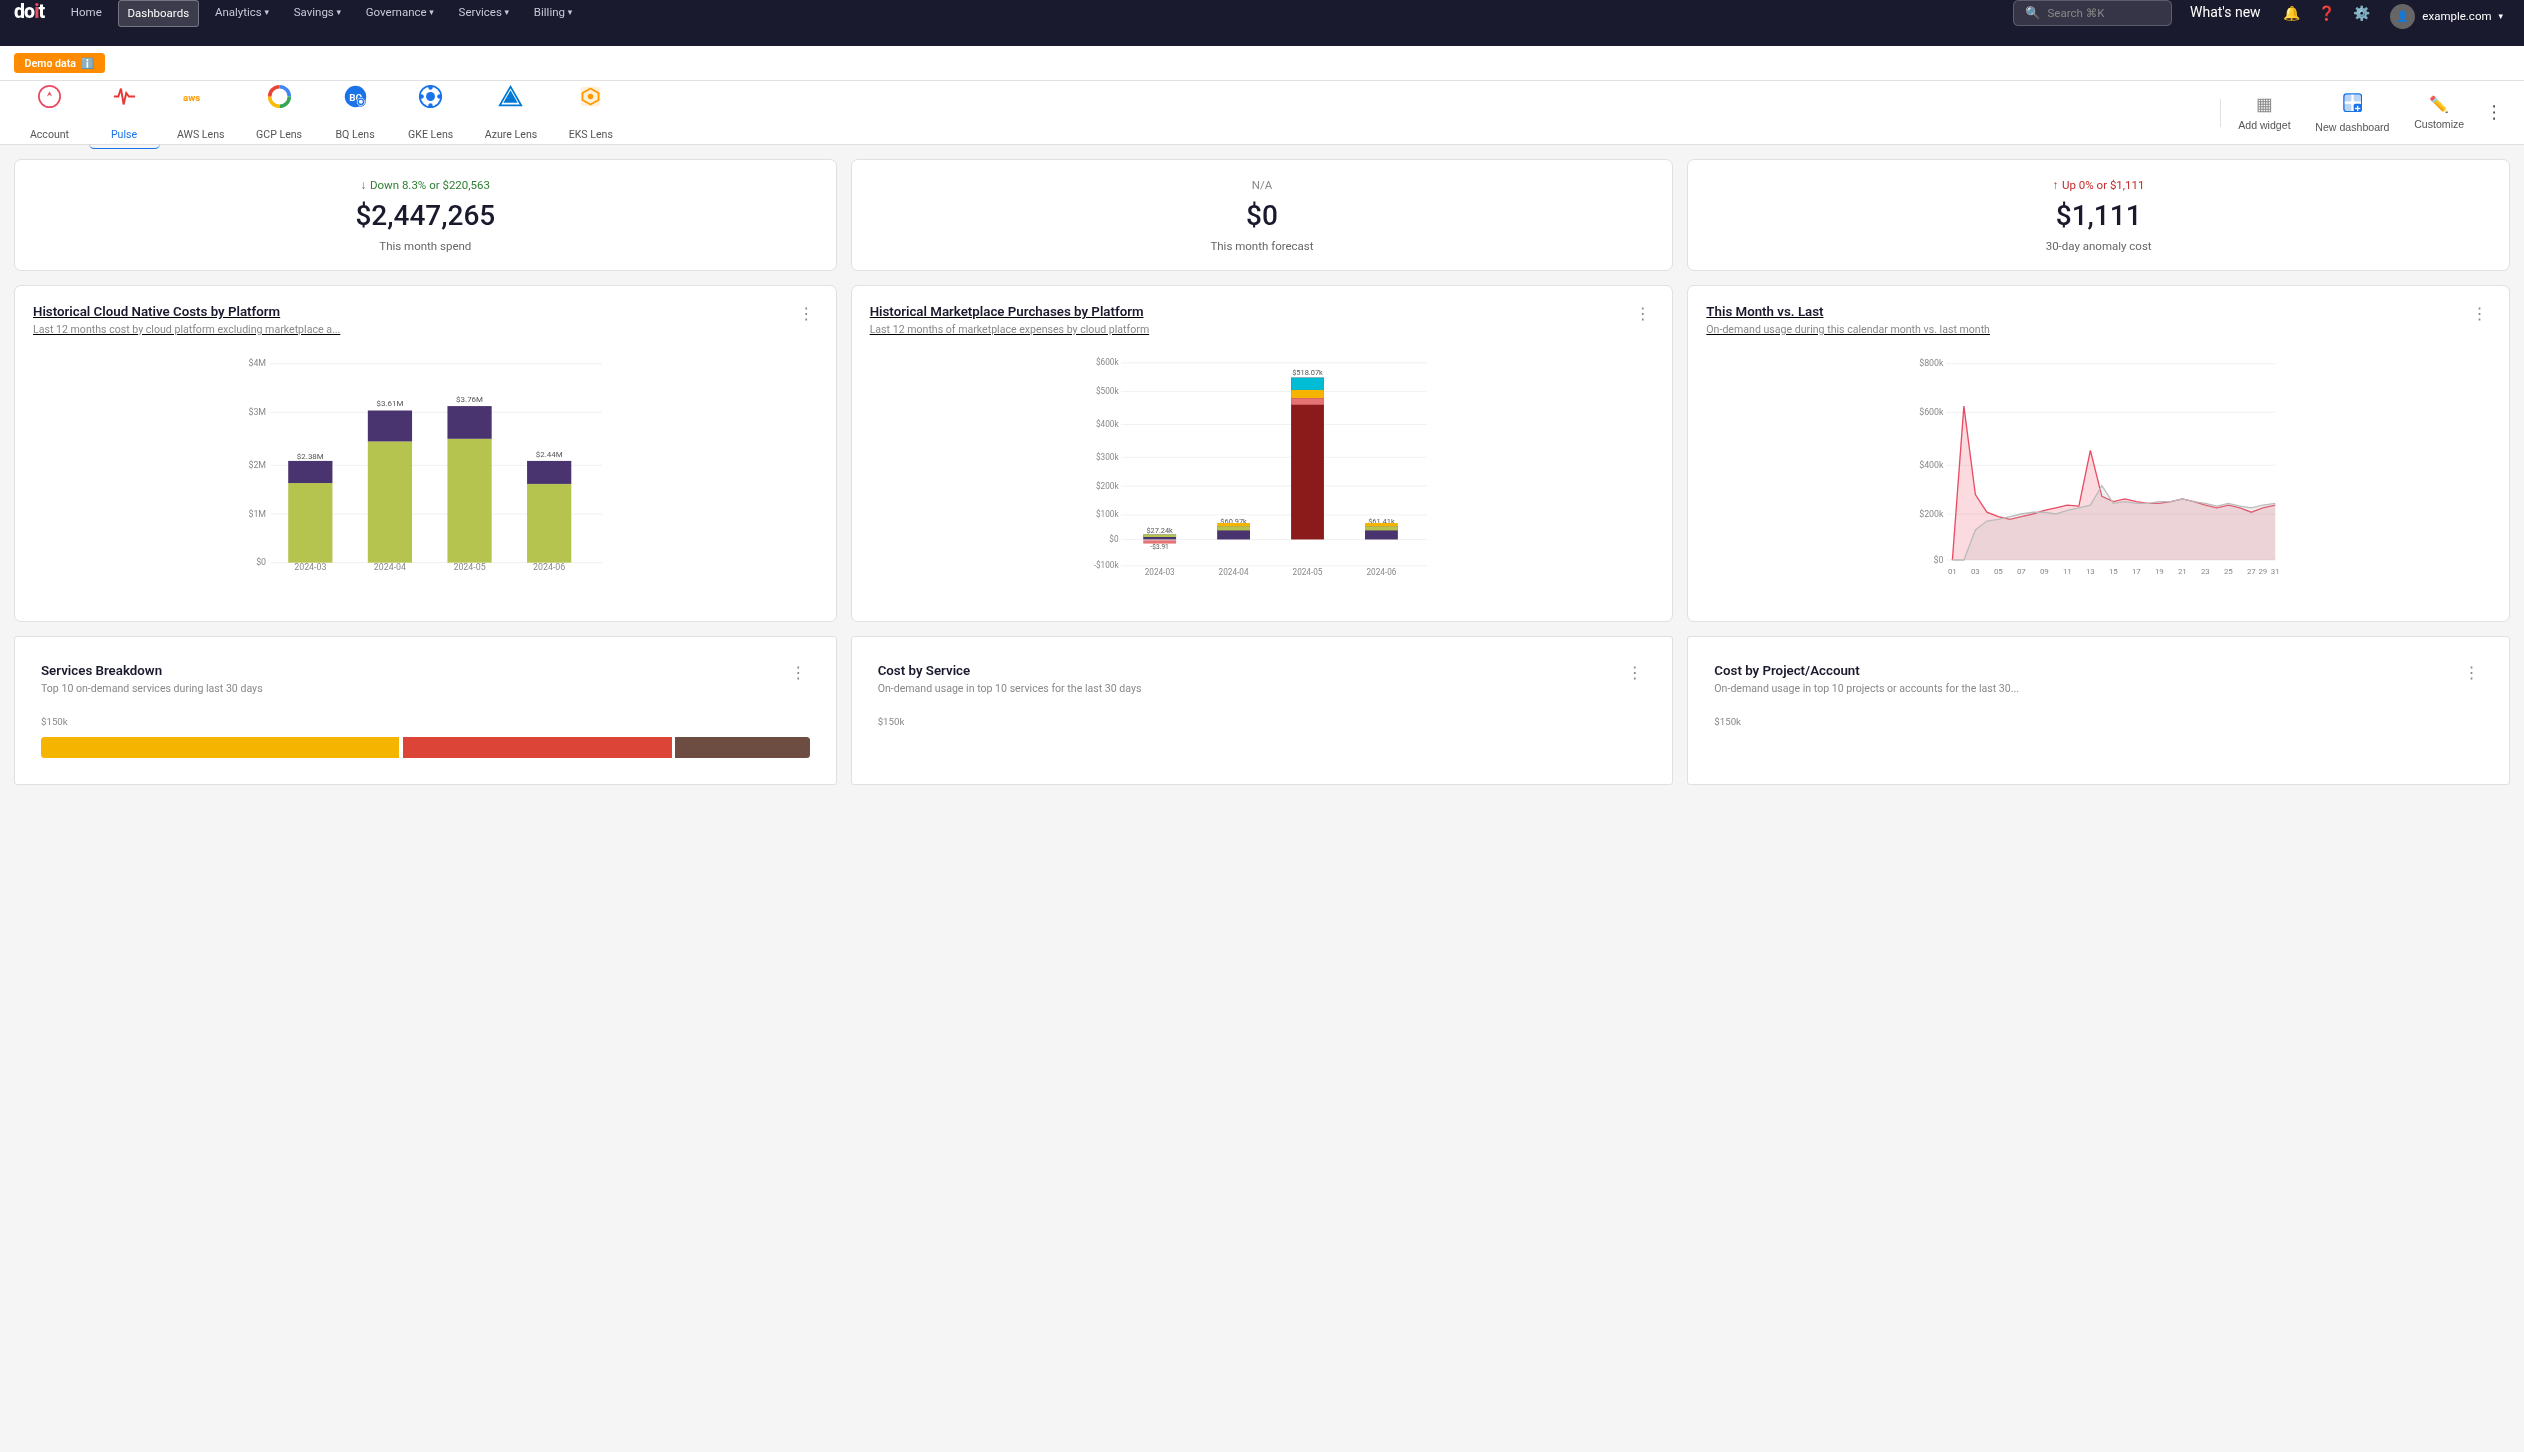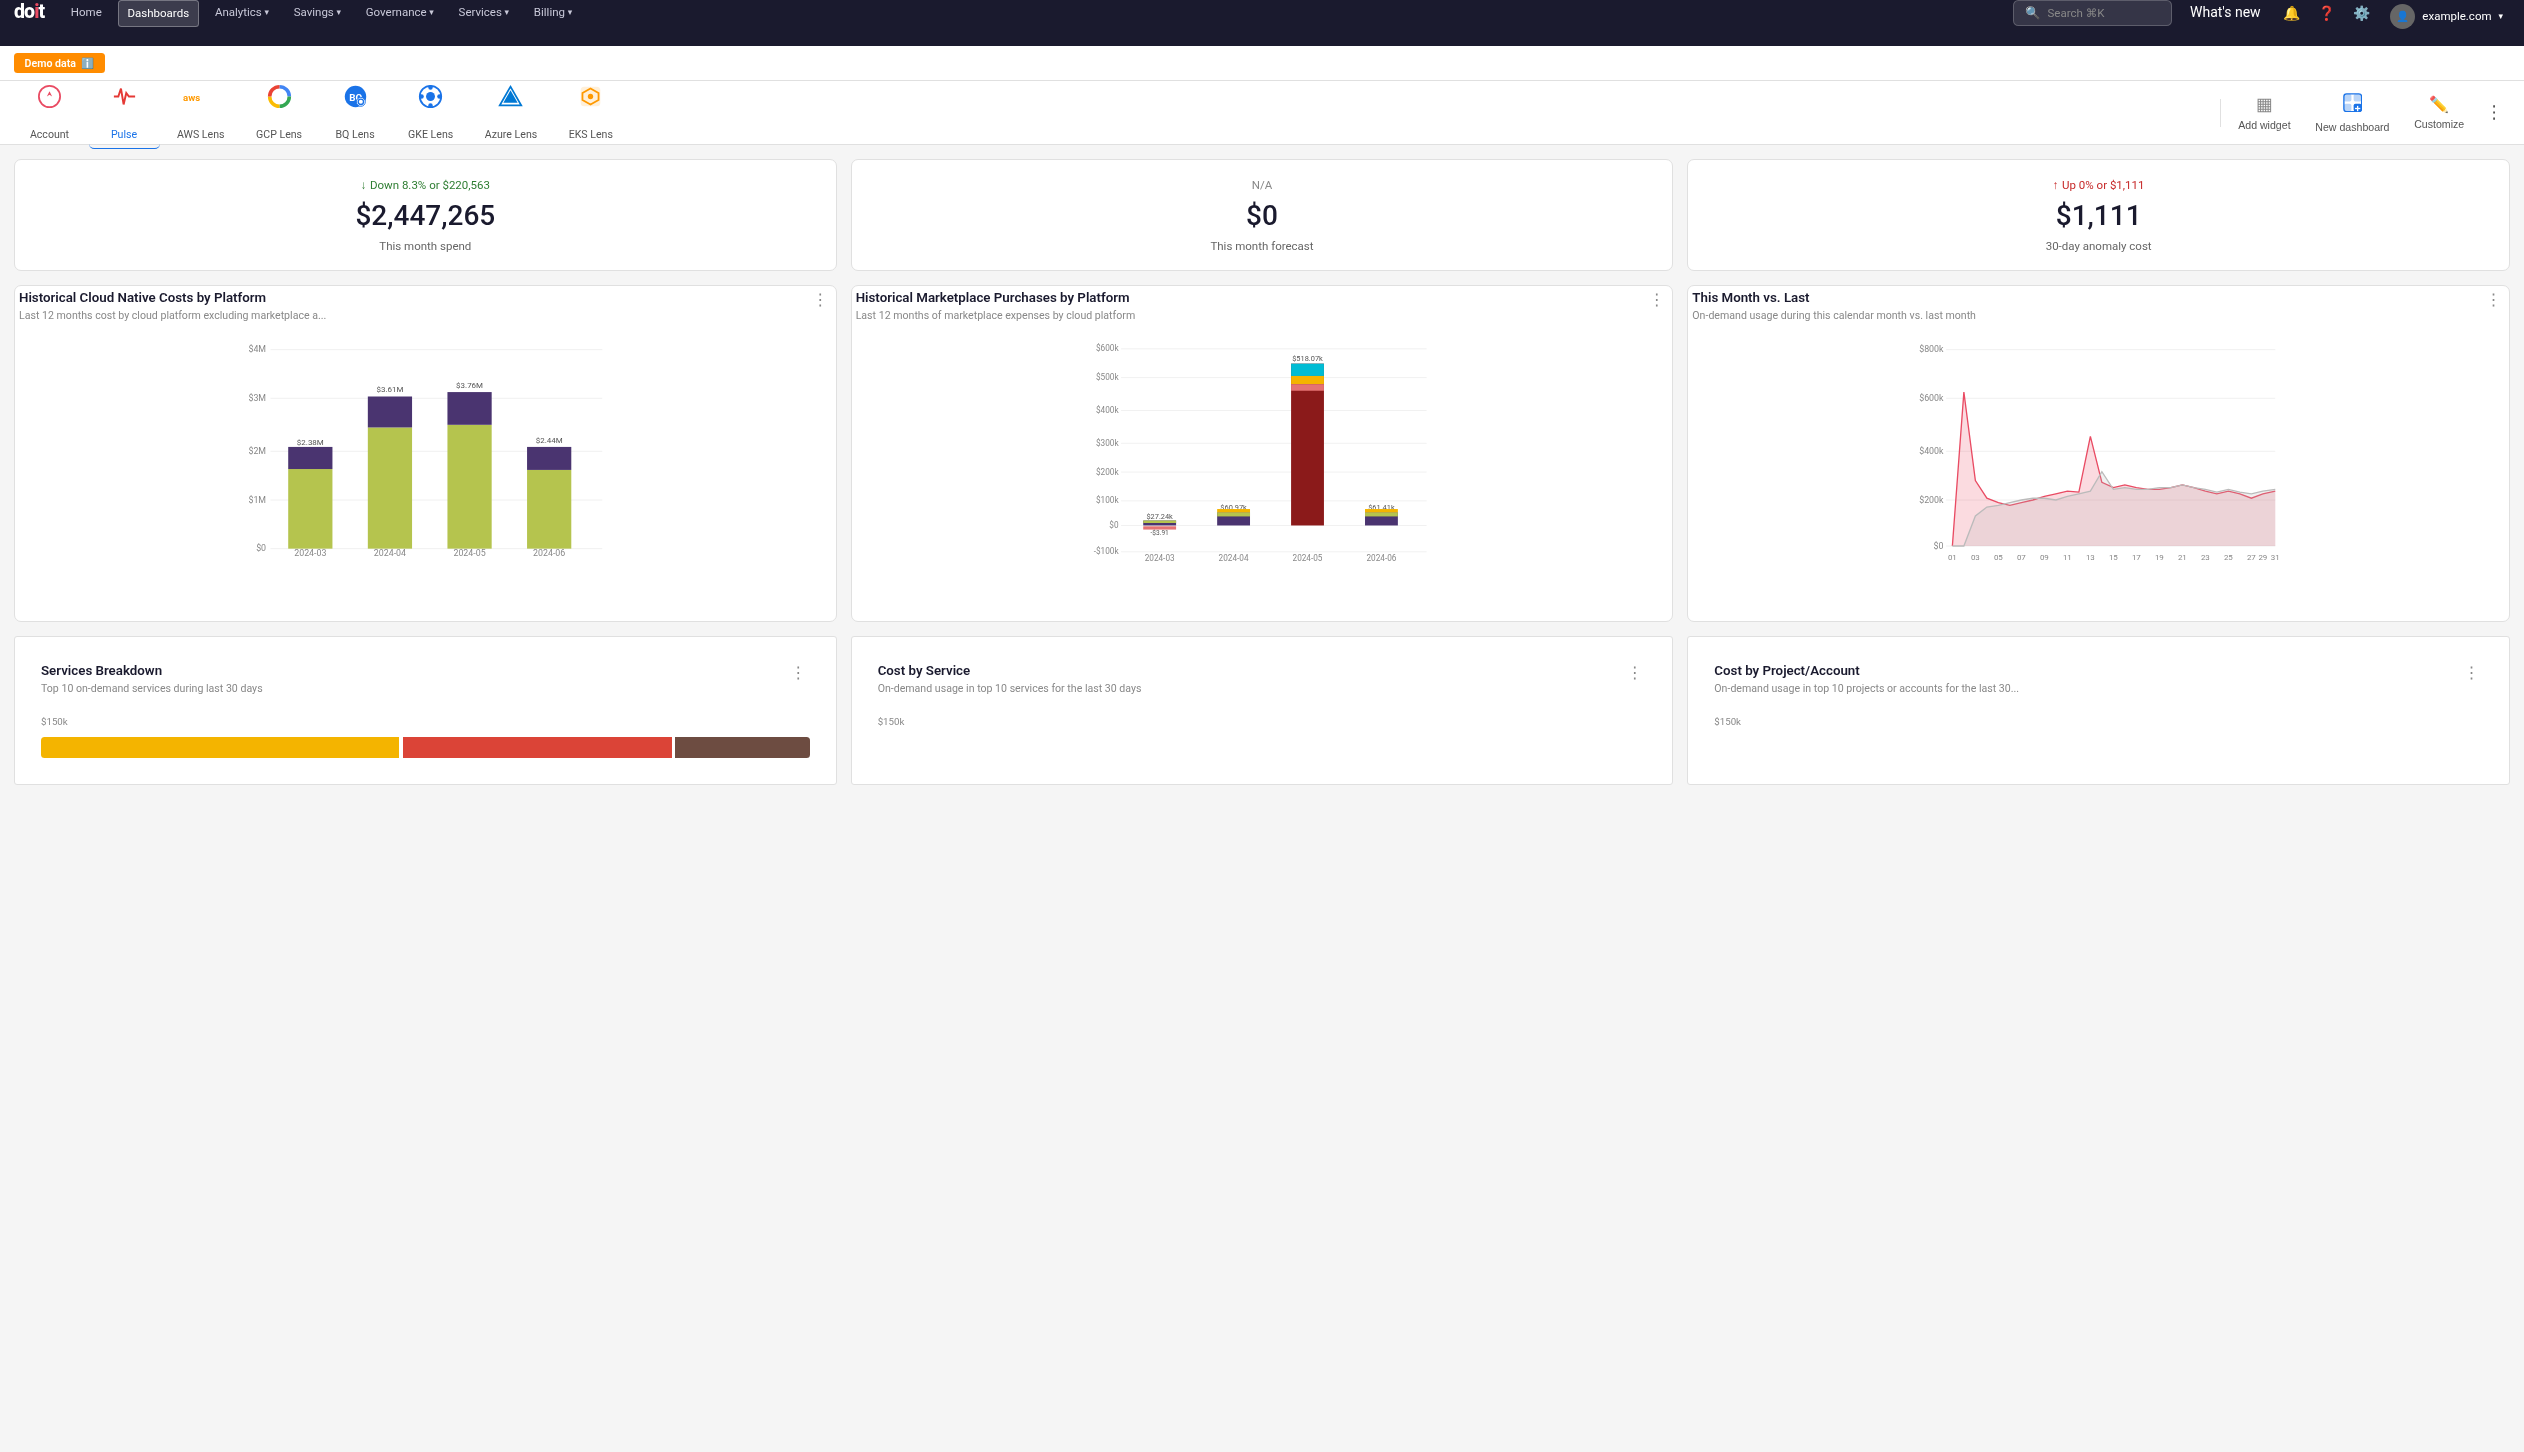--- a/index.html
+++ b/index.html
@@ -209,22 +209,23 @@
       font-weight: 500;
       color: #1a1a2e;
     }
     .metric-label {
       font-size: 11.5px;
       color: #666;
     }
 
     
     .chart-card {
-      padding: 4px;
+      padding: 18px;
       min-height: 337px;
+      text-decoration: underline;
     }
     .chart-title {
       font-size: 13.3px;
       font-weight: 600;
       color: #1a1a2e;
       margin-bottom: 3.5px;
     }
     .chart-subtitle {
       font-size: 10.6px;
       color: #888;

